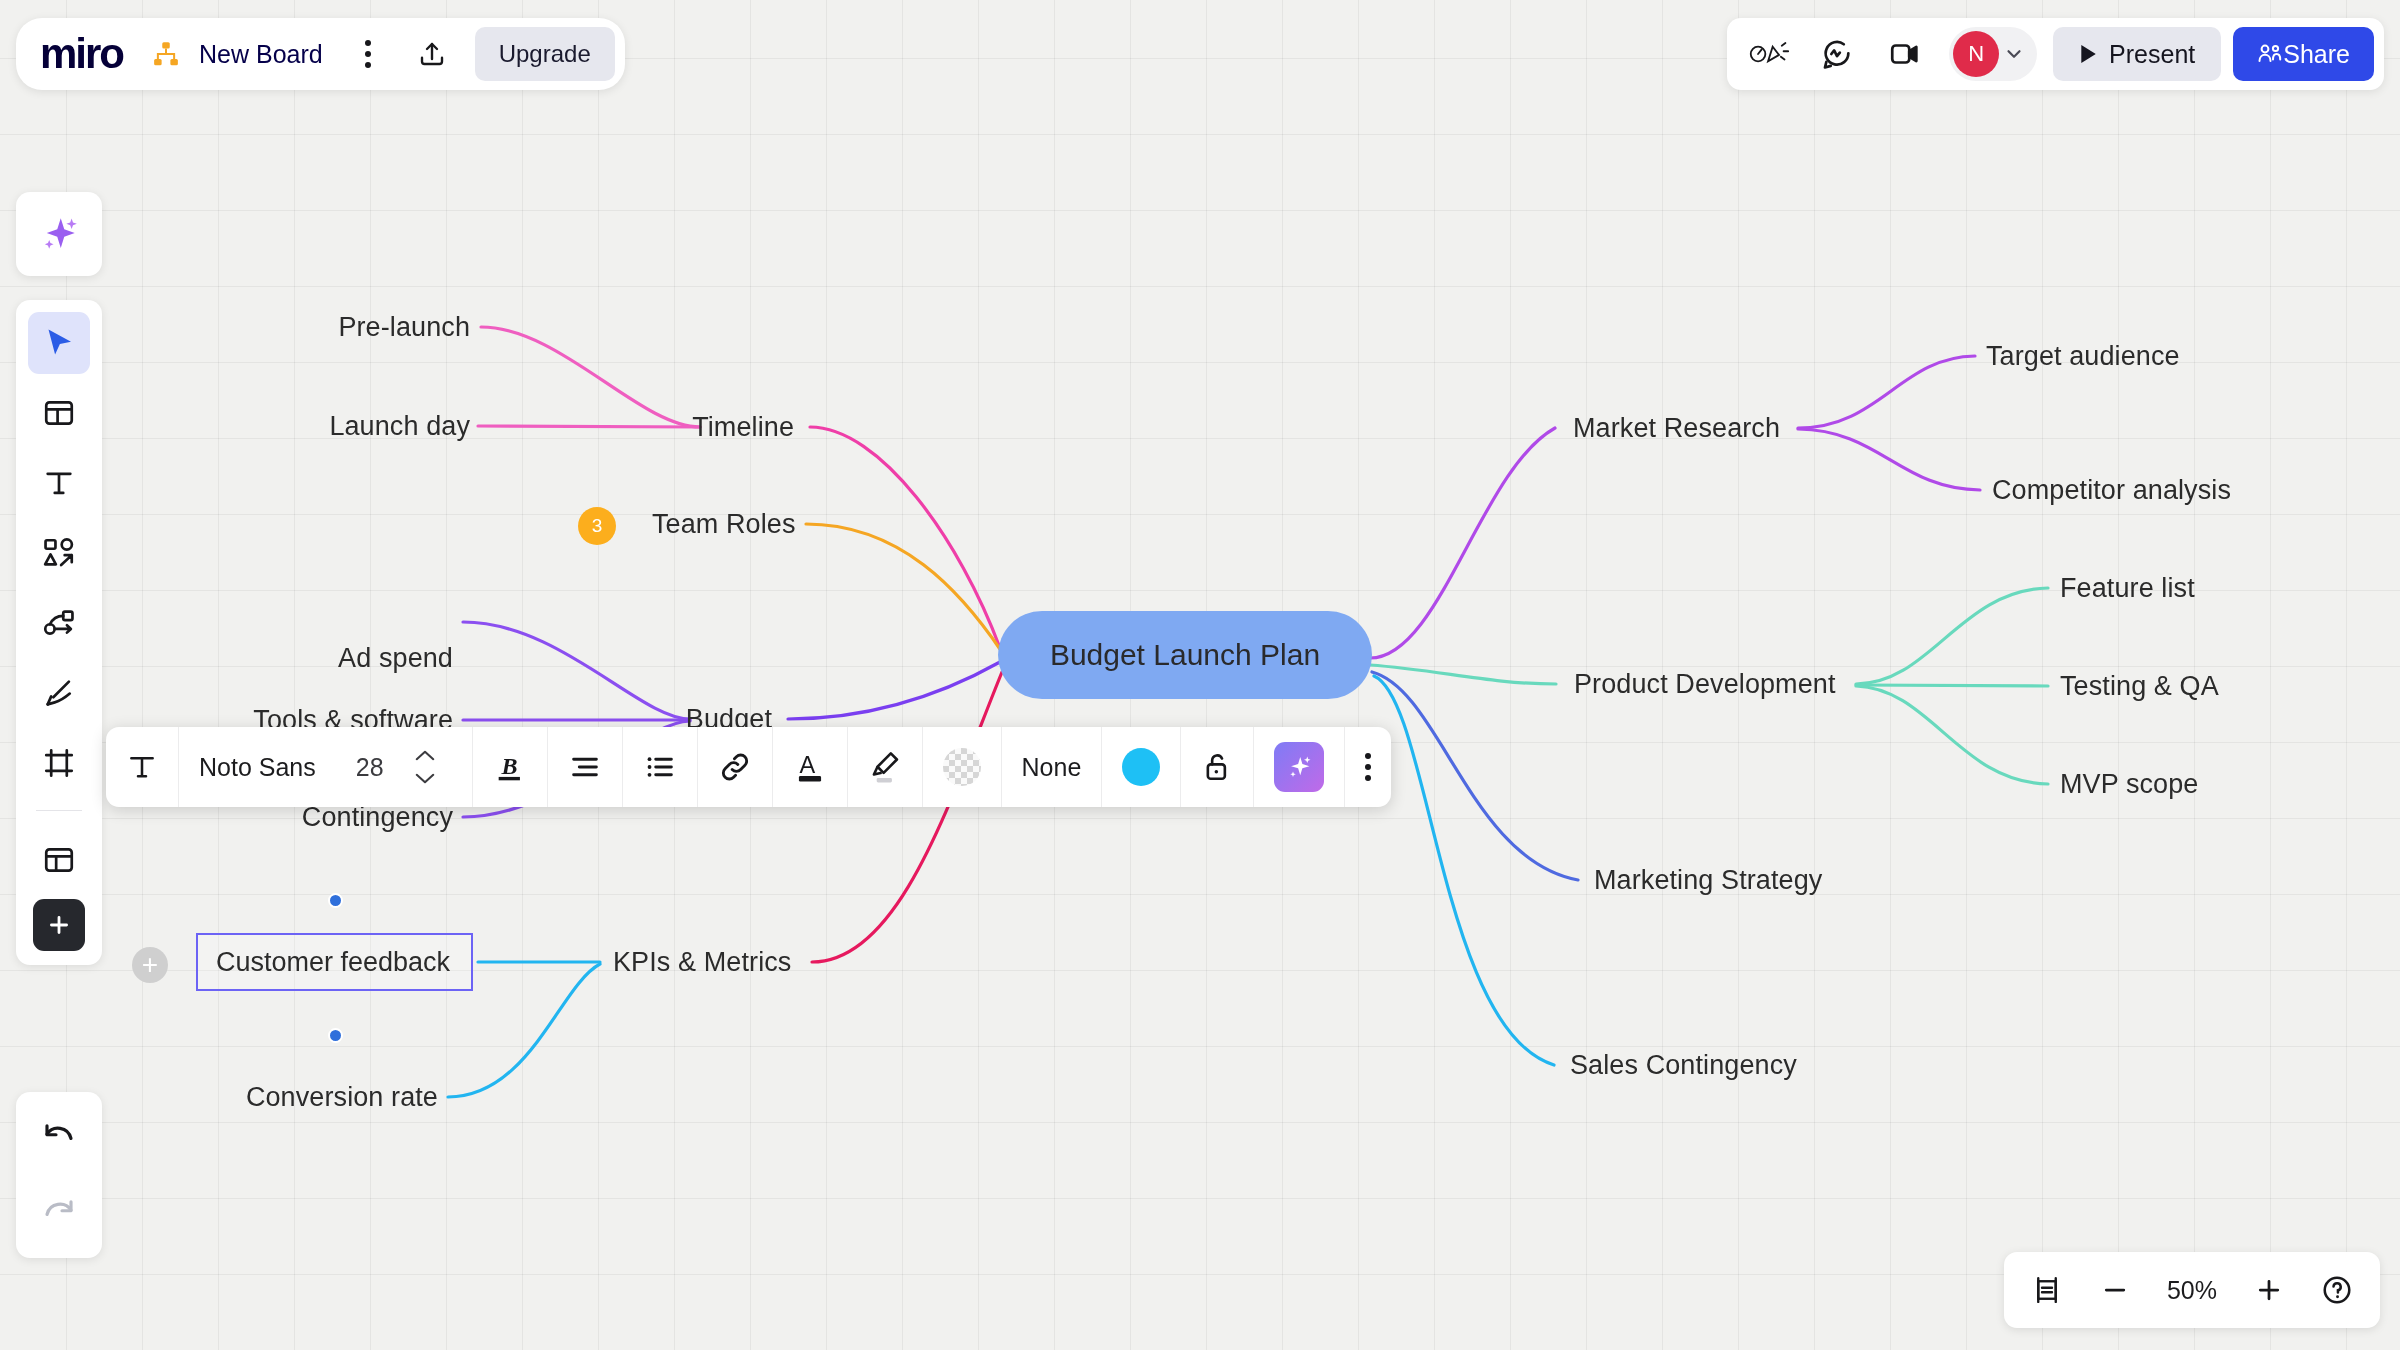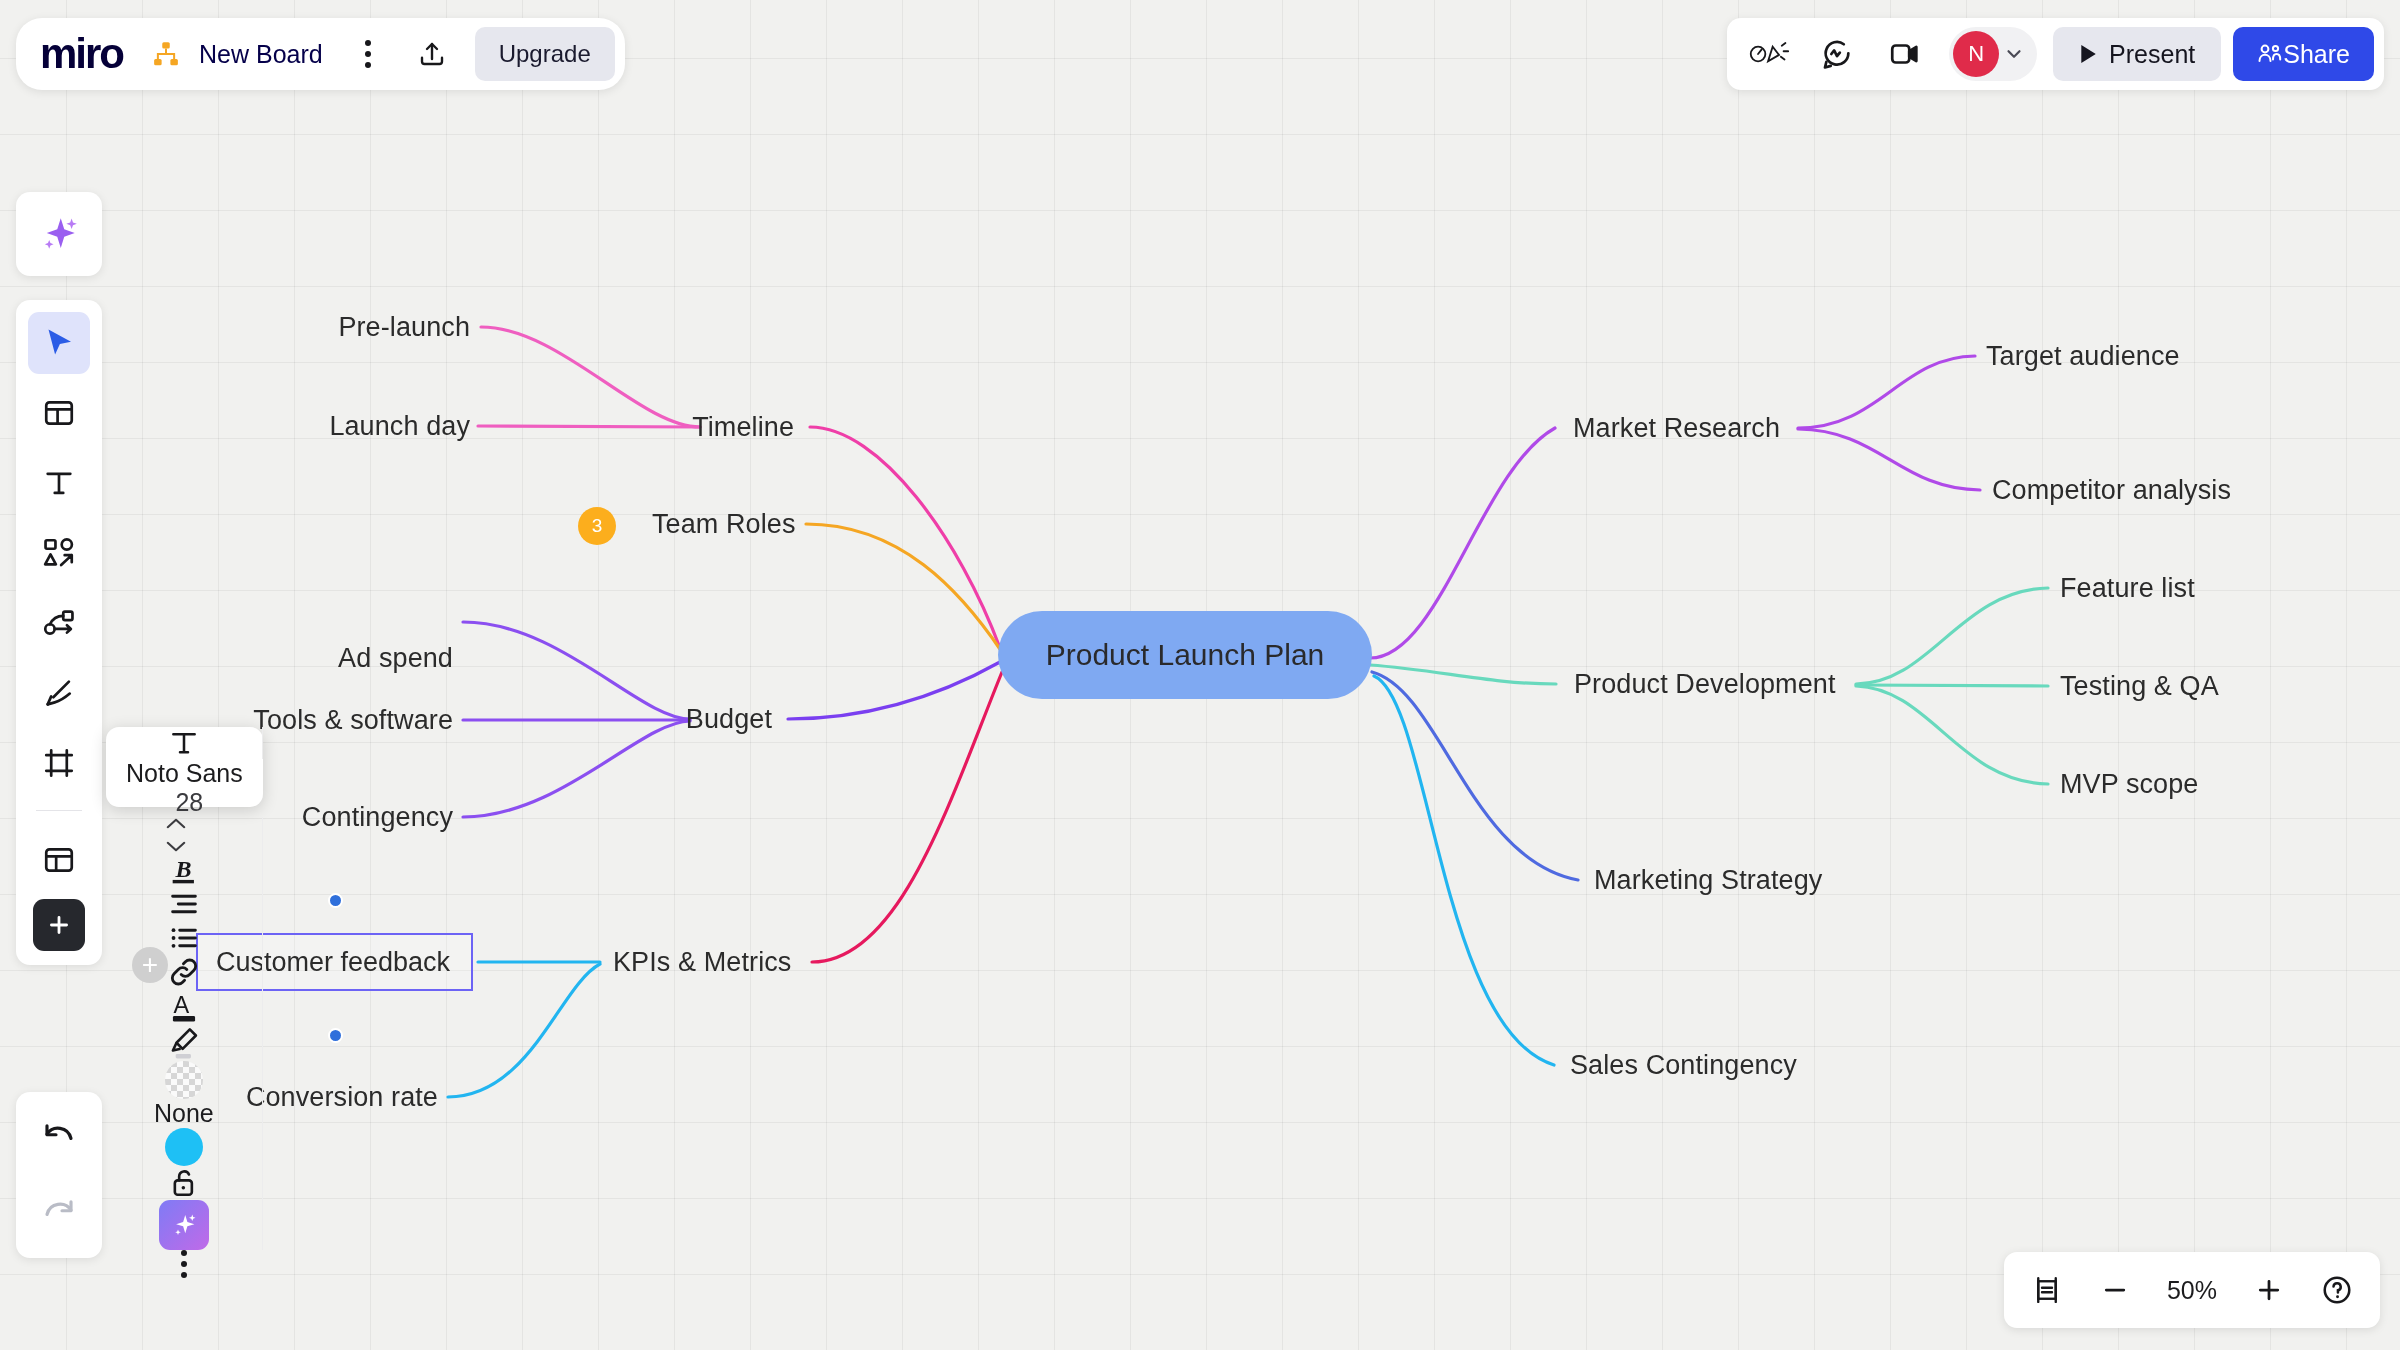--- a/index.html
+++ b/index.html
@@ -150,21 +150,20 @@
   .tool.active { background: #dfe3fb; }
   .rail-sep { width: 46px; height: 1px; background: #e4e4e8; margin: 8px 0 10px; }
   #tool-add { background: #26282d; border-radius: 11px; width: 52px; height: 52px; }
 
   
   #format-toolbar {
     position: absolute; left: 106px; top: 727px;
     height: 80px; background: #fff; border-radius: 13px;
     display: flex; align-items: stretch;
     box-shadow: 0 3px 16px rgba(0,0,0,.16);
-    flex-direction: column;
   }
   .ft-item {
     display: flex; align-items: center; justify-content: center;
     padding: 0 20px; border-right: 1px solid #ececed;
     color: #1c1c1e;
   }
   .ft-item:last-child { border-right: none; }
   .ft-nb { border-right: none; }
   #ft-font-name { font-size: 25px; color: #1c1c1e; min-width: 140px; }
   #ft-font-size { font-size: 25px; color: #3b3b3f; padding-right: 10px; }
@@ -232,21 +231,21 @@
         <path d="M1856,685 L2048,686" stroke="#68d9bd"></path>
         <path d="M1856,686 C1930,688 1960,783 2048,784" stroke="#68d9bd"></path>
 
         <path d="M1372,672 C1440,690 1470,860 1578,880" stroke="#4f6ae0"></path>
 
         <path d="M1374,676 C1430,700 1440,1030 1554,1065" stroke="#22b5f0"></path>
       </g>
     </svg>
 
     <div id="root-node">
-      <span>Product Launch Plan</span>
+      <span>Budget Launch Plan</span>
     </div>
 
     <div class="node l" style="left:470px; top:327px;"><span>Pre-launch</span></div>
     <div class="node l" style="left:470px; top:426px;"><span>Launch day</span></div>
     <div class="node l" style="left:794px; top:427px;"><span>Timeline</span></div>
     <div class="node r" style="left:652px; top:524px;"><span>Team Roles</span></div>
     <div class="node l" style="left:453px; top:658px;"><span>Ad spend</span></div>
     <div class="node l" style="left:453px; top:720px;"><span>Tools &amp; software</span></div>
     <div class="node l" style="left:453px; top:817px;"><span>Contingency</span></div>
     <div class="node l" style="left:772px; top:719px;"><span>Budget</span></div>

